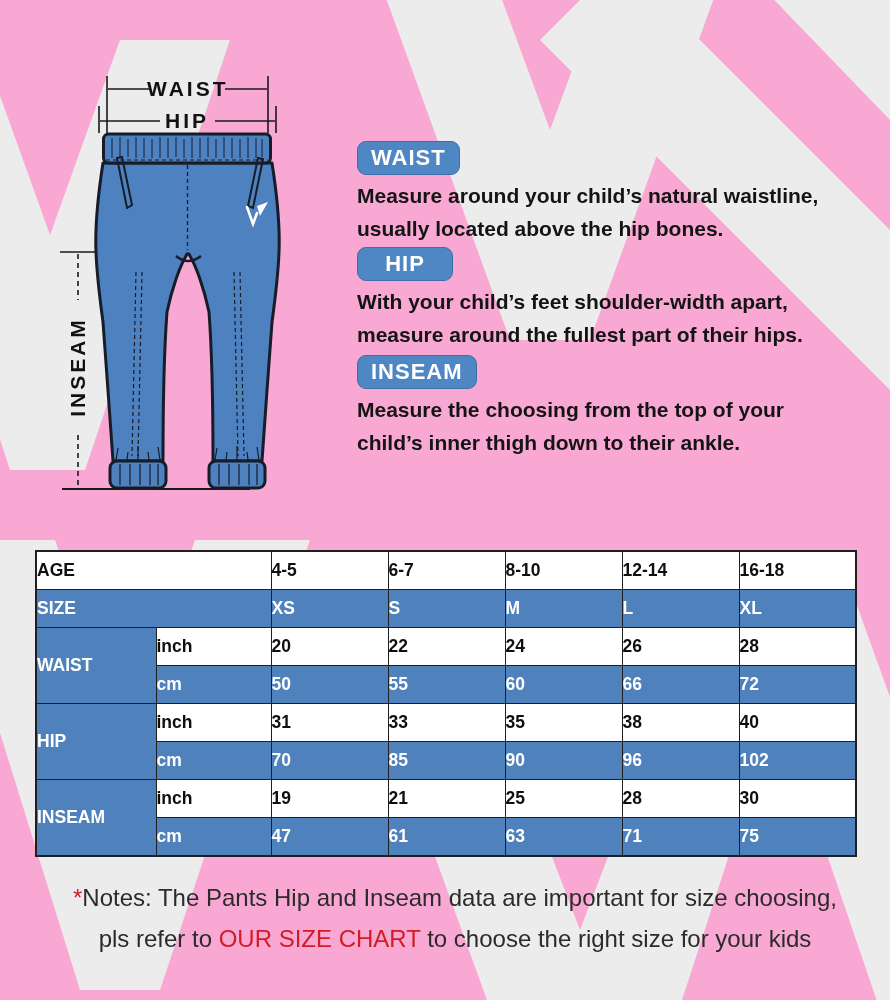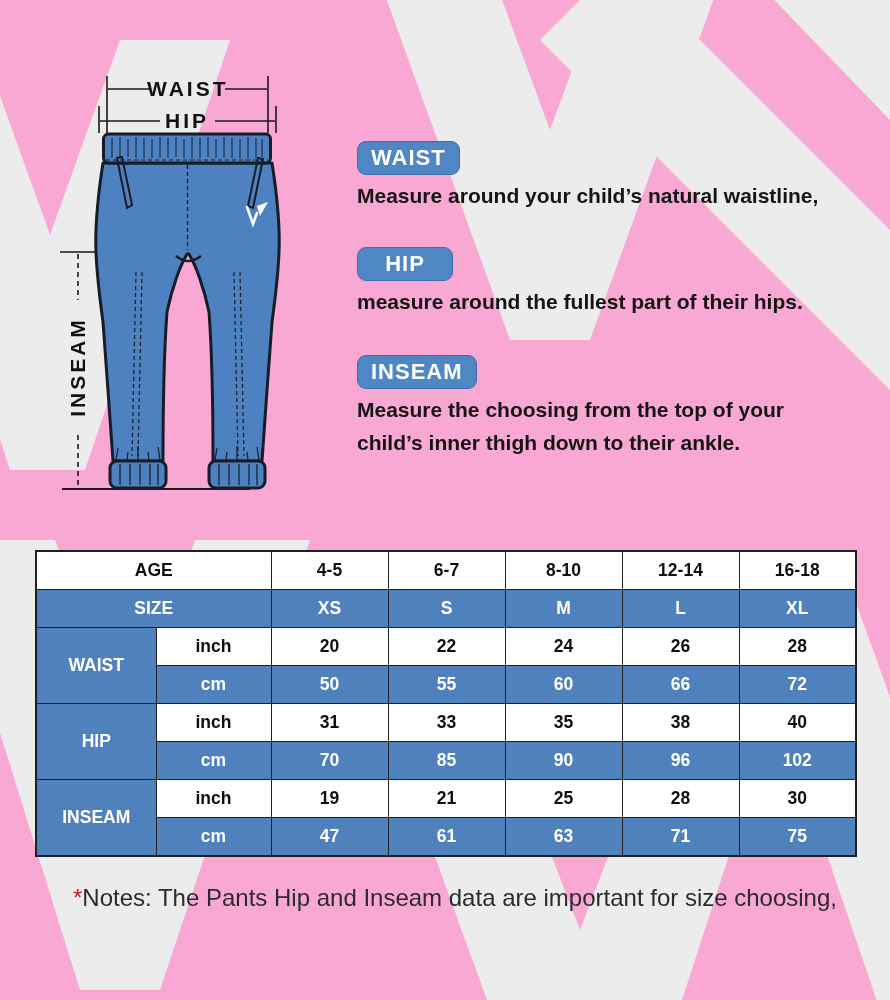--- a/index.html
+++ b/index.html
@@ -33,21 +33,21 @@
     line-height:24px; white-space:nowrap;
   }
 
   .size-table {
     position:absolute; left:35px; top:550px; width:820px; z-index:1;
     border-collapse:collapse; table-layout:fixed; background:#fff;
     border:2px solid #1f1f1f;
   }
   .size-table td {
     border:1px solid #1f1f1f; height:37px; padding:0;
-    text-align:center; vertical-align:middle;
+    text-align:left; vertical-align:middle;
     font-weight:bold; font-size:17.5px; color:#0f0f0f;
   }
   .size-table td.blue { background:#4f81bd; color:#ffffff; }
 
   .notes { position:absolute; left:0; right:0; top:884px; text-align:center; z-index:1; }
   .notes .nl { font-size:24px; color:#2b2b2b;padding-left:20px; }
   .notes .nl + .nl { margin-top:13px; }
   .red { color:#cf1d23; }
 </style>
 </head>
@@ -120,23 +120,25 @@
     </g>
   </svg>
 
   <div class="dim-label waist">WAIST</div>
   <div class="dim-label hip">HIP</div>
   <div class="dim-label inseam">INSEAM</div>
 
   <div class="guide-sec" style="top:141px">
     <div class="badge">WAIST</div>
     <div class="gl">Measure around your child’s natural waistline,</div>
+    <div class="gl">usually located above the hip bones.</div>
   </div>
   <div class="guide-sec" style="top:247px">
     <div class="badge">HIP</div>
+    <div class="gl">With your child’s feet shoulder-width apart,</div>
     <div class="gl">measure around the fullest part of their hips.</div>
   </div>
   <div class="guide-sec" style="top:355px">
     <div class="badge">INSEAM</div>
     <div class="gl">Measure the choosing from the top of your</div>
     <div class="gl">child’s inner thigh down to their ankle.</div>
   </div>
 
   <table class="size-table">
     <colgroup>
@@ -214,15 +216,16 @@
         <td class="blue">61</td>
         <td class="blue">63</td>
         <td class="blue">71</td>
         <td class="blue">75</td>
       </tr>
     </tbody>
   </table>
 
   <div class="notes">
     <div class="nl"><span class="red">*</span><span>Notes: The Pants Hip and Inseam data are important for size choosing,</span></div>
+    <div class="nl"><span>pls refer to </span><span class="red">OUR SIZE CHART</span><span> to choose the right size for your kids</span></div>
   </div>
 
 </div>
 
 </body></html>

